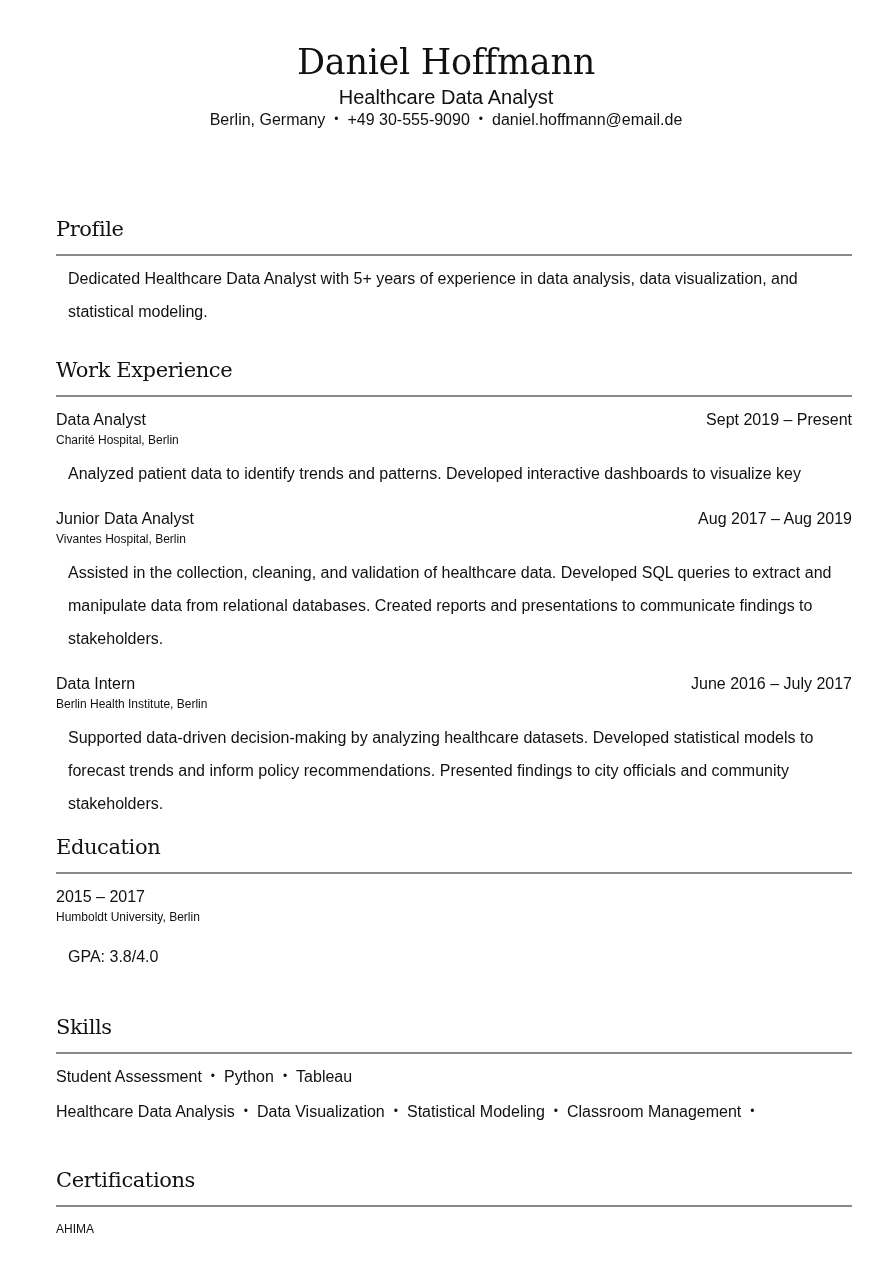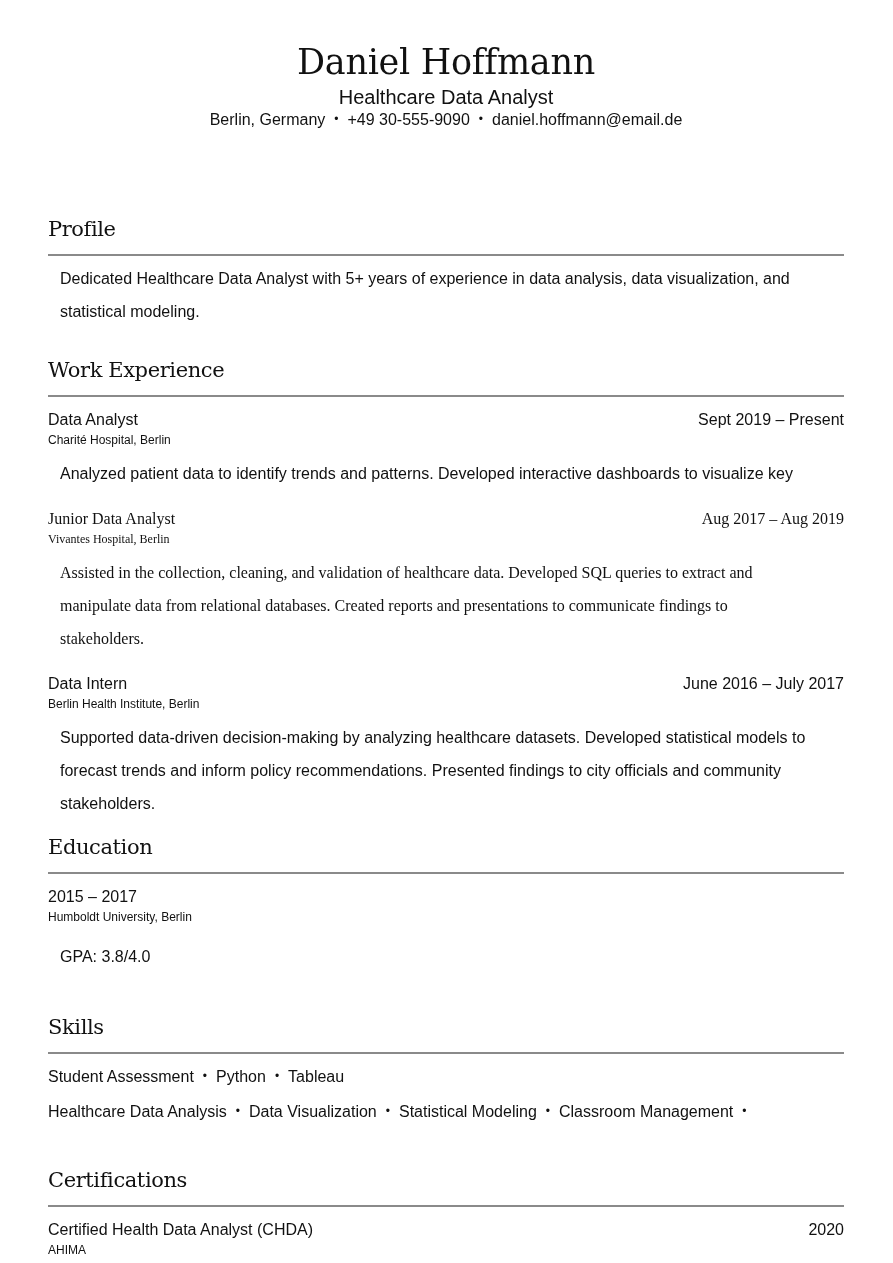--- a/index.html
+++ b/index.html
@@ -47,21 +47,21 @@
     }
     .contact .sep {
       display: inline-block;
       margin: 0 9px;
       font-size: 12px;
       position: relative;
       top: -2px;
     }
     .section {
       position: absolute;
-      left: 0;
+      left: 8px;
       width: 796px;
     }
     .section-title {
       font-family: "DejaVu Serif", serif;
       font-size: 21px;
       line-height: 26px;
       font-weight: normal;
       margin: 0;
       letter-spacing: -0.4px;
     }
@@ -127,21 +127,21 @@
       <div class="entry-row">
         <span>Data Analyst</span>
         <span>Sept 2019 – Present</span>
       </div>
       <div class="entry-sub">Charité Hospital, Berlin</div>
       <div style="margin-top:12px;">
         <div class="para">Analyzed patient data to identify trends and patterns. Developed interactive dashboards to visualize key</div>
       </div>
     </div>
 
-    <div style="margin-top:24px;font-family:Liberation Serif, serif;">
+    <div style="margin-top:24px;">
       <div class="entry-row">
         <span>Junior Data Analyst</span>
         <span>Aug 2017 – Aug 2019</span>
       </div>
       <div class="entry-sub">Vivantes Hospital, Berlin</div>
       <div style="margin-top:12px;">
         <div class="para">Assisted in the collection, cleaning, and validation of healthcare data. Developed SQL queries to extract and</div>
         <div class="para">manipulate data from relational databases. Created reports and presentations to communicate findings to</div>
         <div class="para">stakeholders.</div>
       </div>
@@ -181,21 +181,17 @@
     </div>
     <div class="skills-line" style="margin-top:12px;">
       <span>Healthcare Data Analysis</span><span class="sep">•</span><span>Data Visualization</span><span class="sep">•</span><span>Statistical Modeling</span><span class="sep">•</span><span>Classroom Management</span><span class="sep">•</span>
     </div>
   </div>
 
   <div class="section" style="top:1167px;">
     <h2 class="section-title">Certifications</h2>
     <div class="rule"></div>
     <div style="margin-top:12px;">
-      <div class="entry-row">
-        <span>Certified Health Data Analyst (CHDA)</span>
-        <span>2020</span>
-      </div>
       <div class="entry-sub">AHIMA</div>
     </div>
   </div>
 
 </div>
 
 </body></html>

